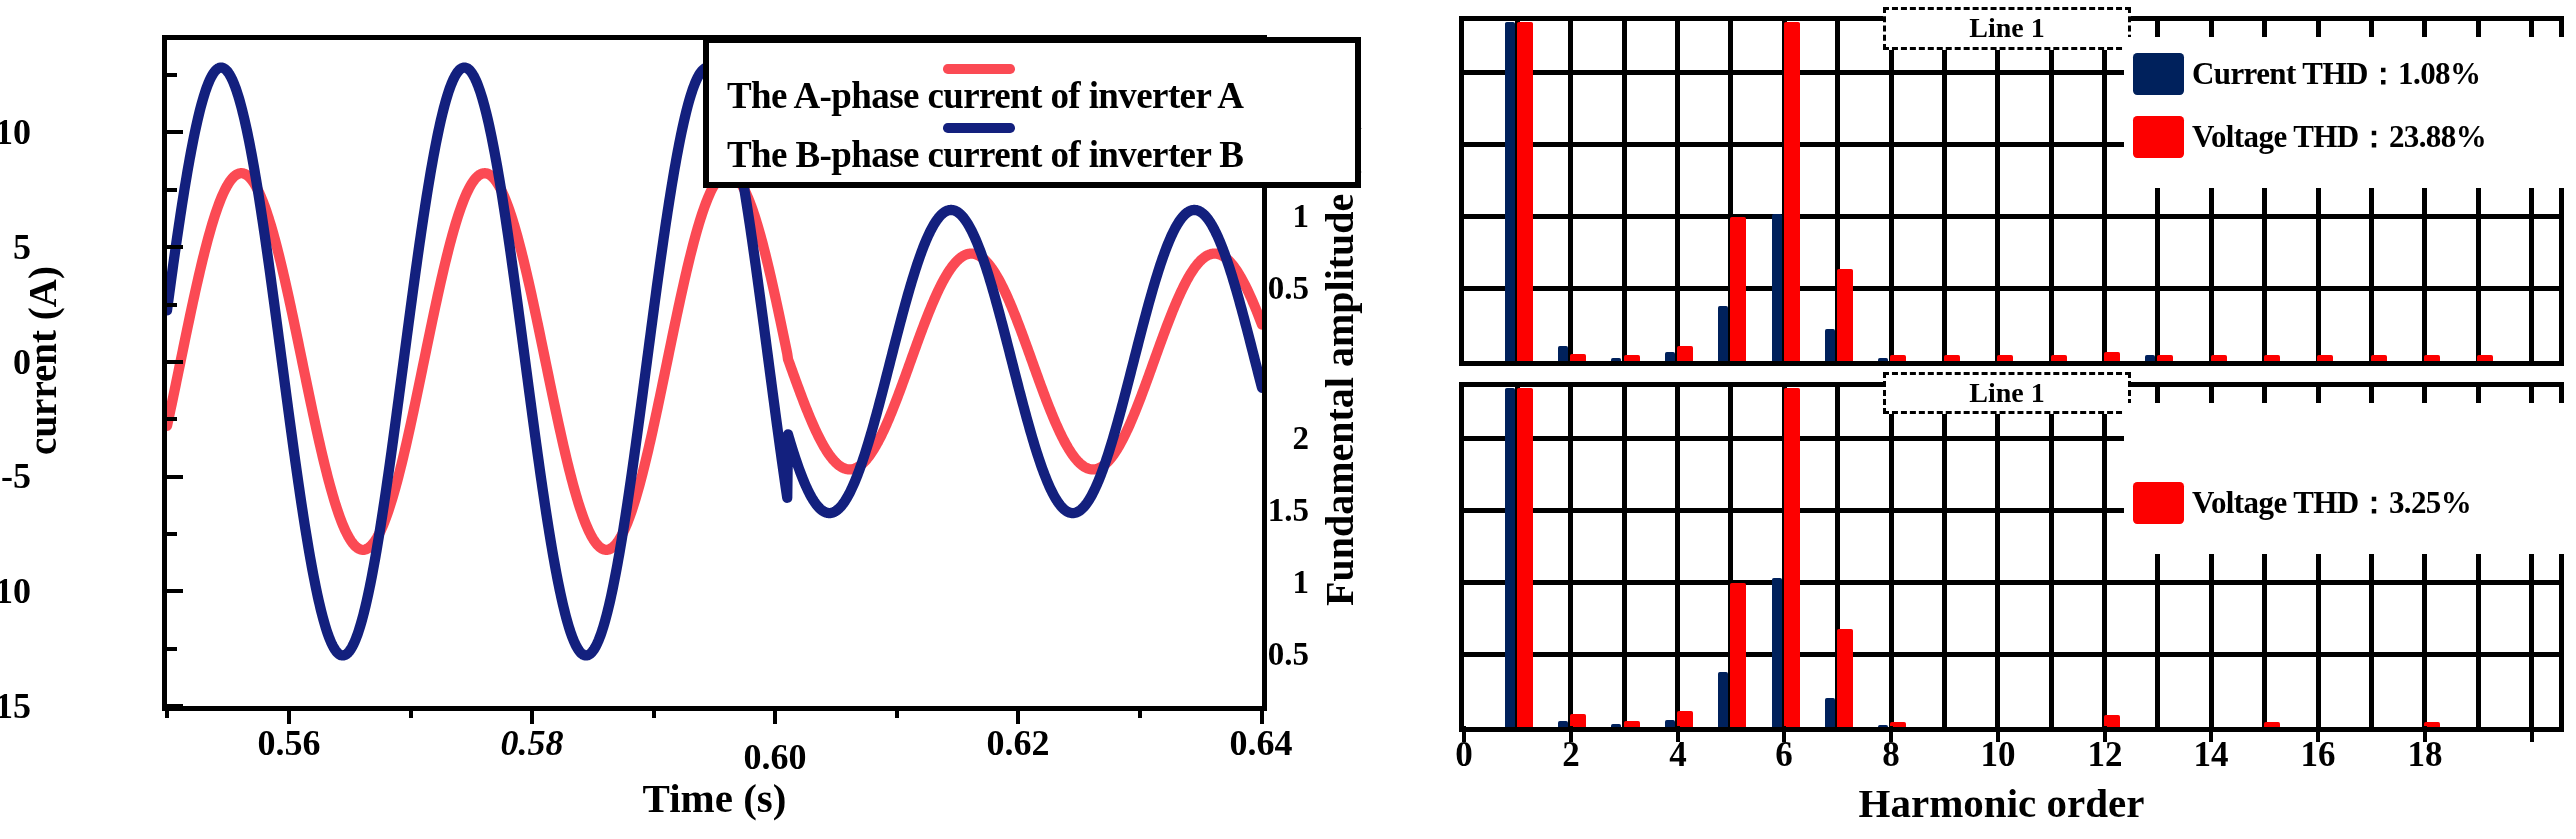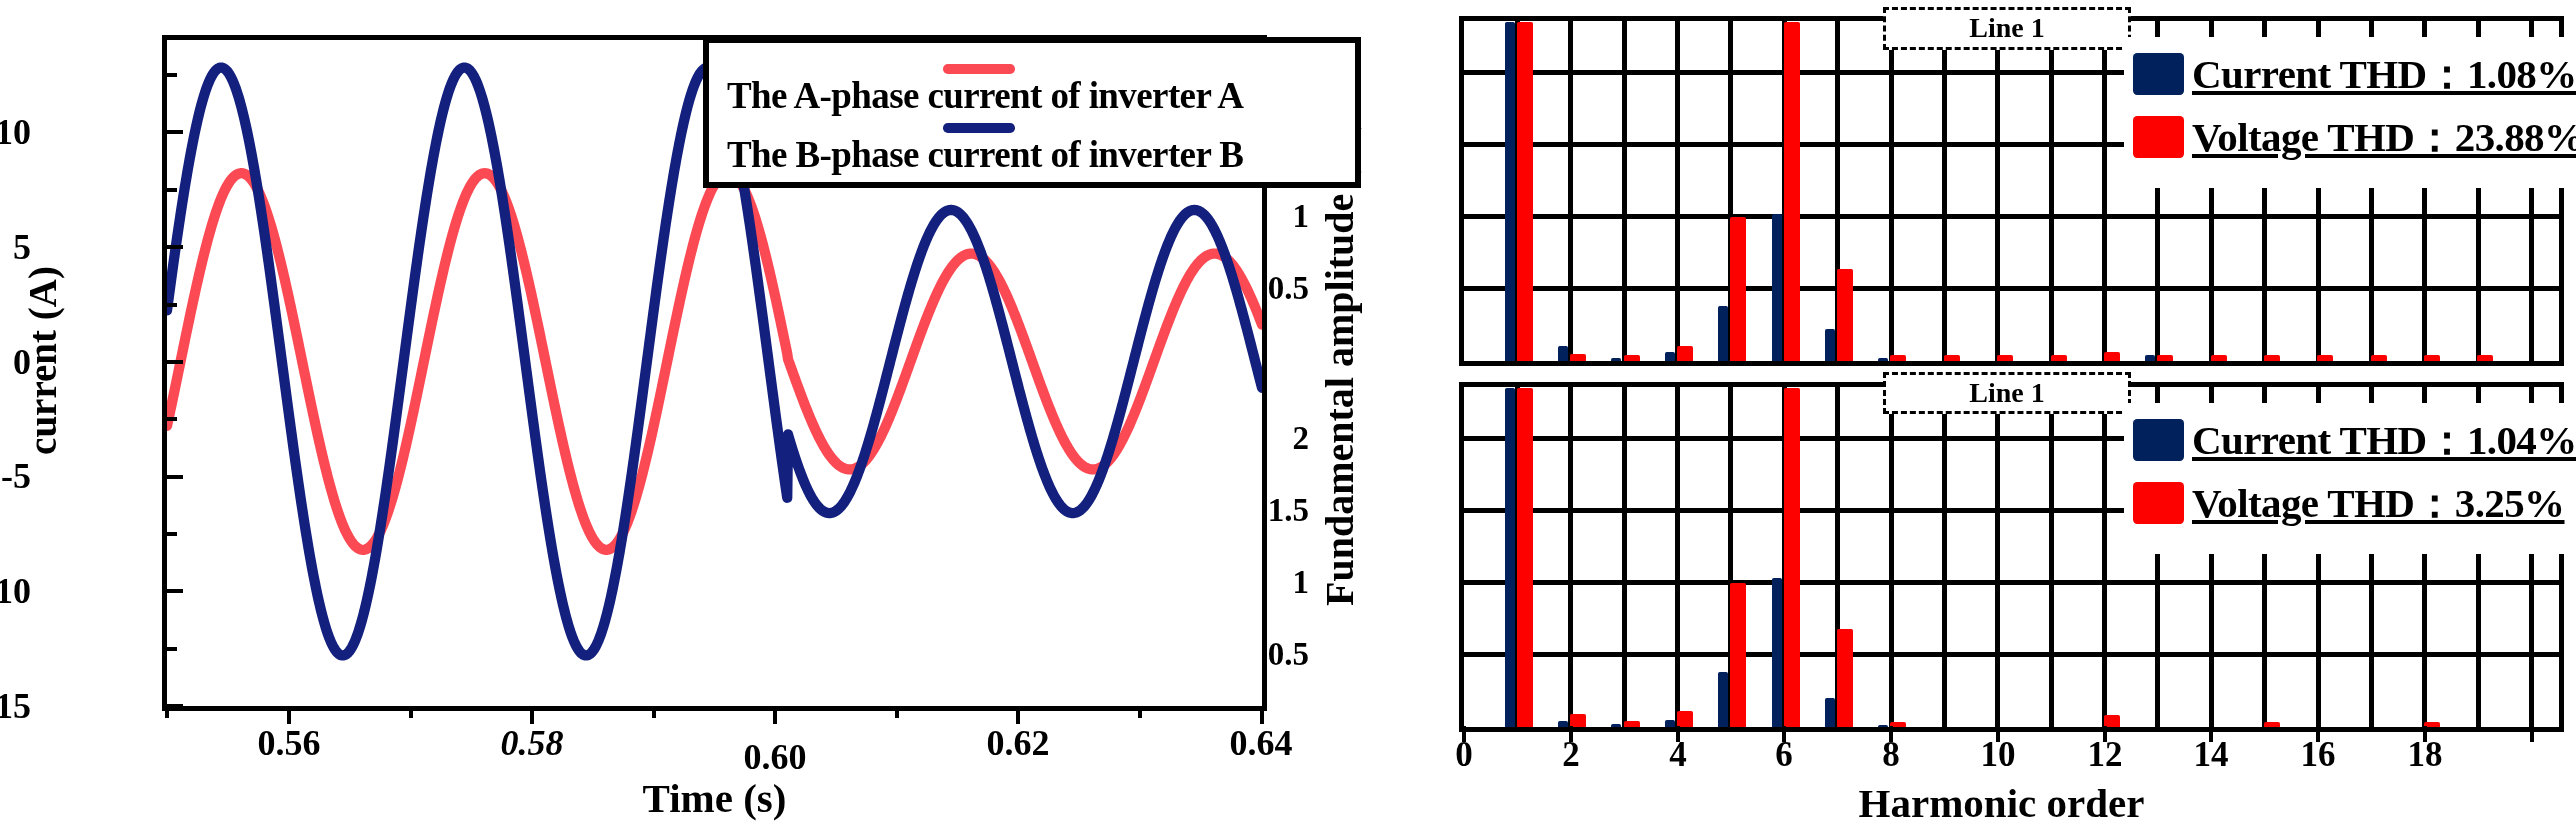--- a/index.html
+++ b/index.html
@@ -64,21 +64,21 @@
            padding:1.2px 0;z-index:7;}
   #dash1{left:1883px;top:7.2px;width:242px;height:34px;}
   #dash2{left:1883px;top:372px;width:242px;height:34px;}
 
   
   .rleg{position:absolute;background:#fff;z-index:8;width:444px;height:151px;}
   #rleg1{left:2124px;top:37px;}
   #rleg2{left:2124px;top:403px;}
   .rleg-row{position:absolute;left:8.5px;display:flex;align-items:center;height:48px;}
   .rleg-sw{width:51px;height:42px;border-radius:4.2px;margin-right:8.5px;flex:0 0 auto;}
-  .rleg-txt{font-size:41px;font-weight:bold;white-space:nowrap;letter-spacing:-0.6px;text-decoration:underline;}
+  .rleg-txt{font-size:31px;font-weight:bold;white-space:nowrap;letter-spacing:-0.6px;}
 </style>
 </head>
 <body>
 
 <div id="fig">
 
   <div id="left">
 
     <div class="axlabel ytitle vrot">current (A)</div>
 
@@ -308,24 +308,20 @@
       <span class="rleg-sw" style="background:#00215c;"></span>
       <span class="rleg-txt">Current THD：1.08%</span>
     </div>
     <div class="rleg-row" style="top:76px;">
       <span class="rleg-sw" style="background:#fd0000;"></span>
       <span class="rleg-txt">Voltage THD：23.88%</span>
     </div>
   </div>
 
   <div class="rleg" id="rleg2">
-    <div class="rleg-row" style="top:13.3px;">
-      <span class="rleg-sw" style="background:#00215c;"></span>
-      <span class="rleg-txt">Current THD：1.04%</span>
-    </div>
     <div class="rleg-row" style="top:76px;">
       <span class="rleg-sw" style="background:#fd0000;"></span>
       <span class="rleg-txt">Voltage THD：3.25%</span>
     </div>
   </div>
 
 </div>
 
 
 </body></html>

